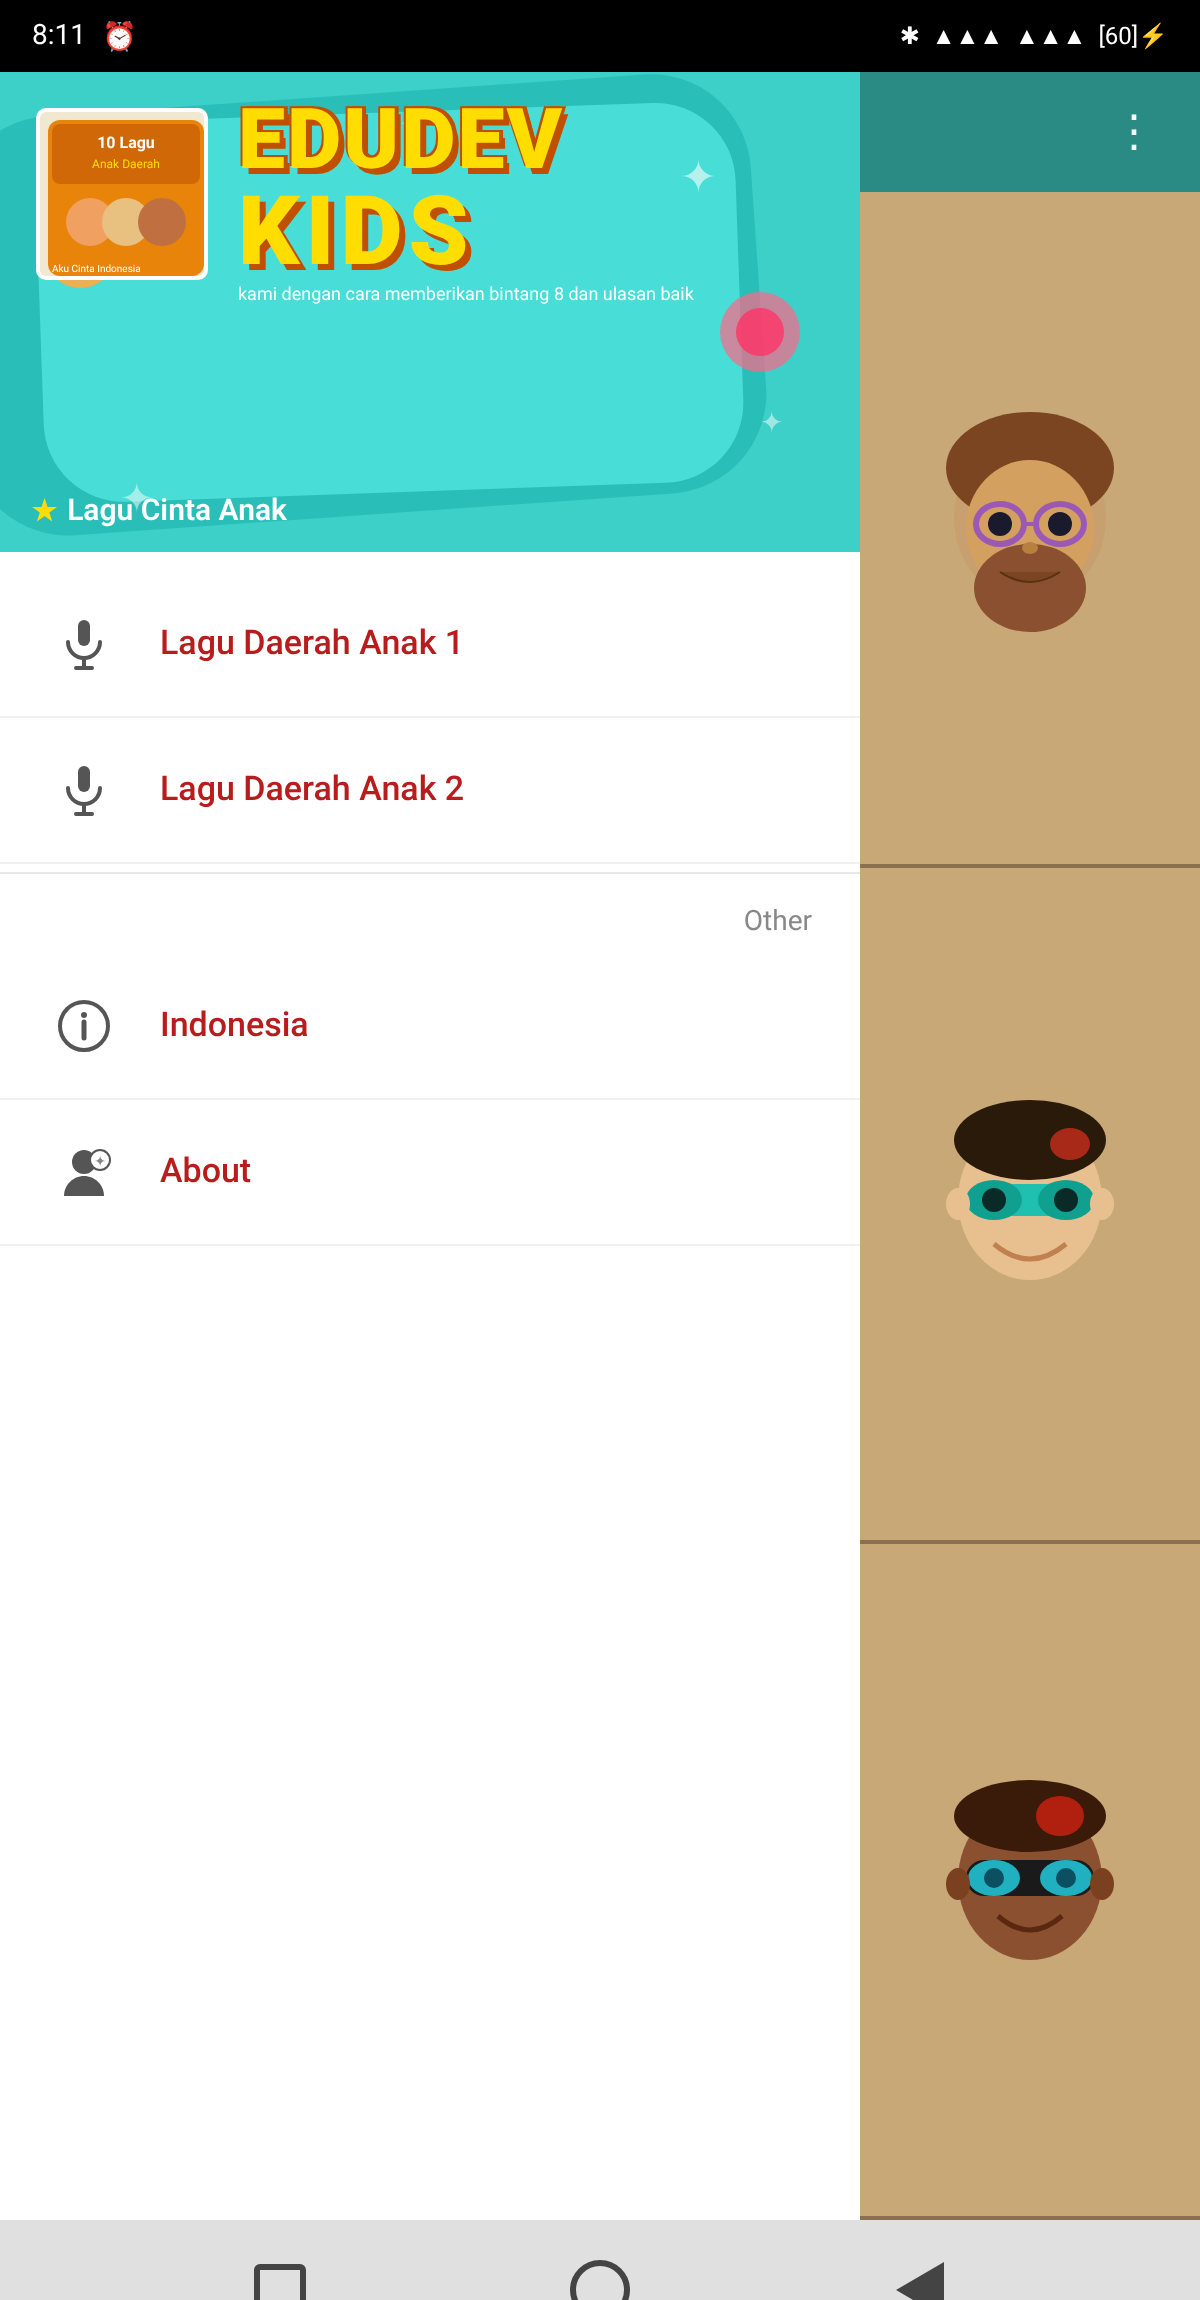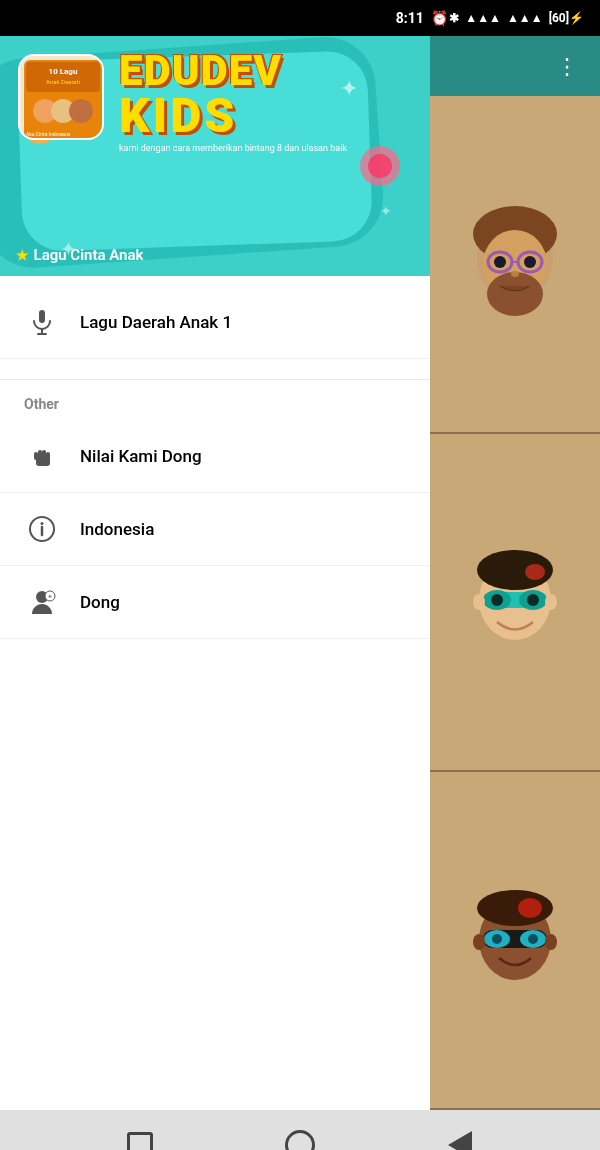--- a/index.html
+++ b/index.html
@@ -17,24 +17,24 @@
       position: relative;
     }
 
     
     .status-bar {
       background: #000;
       color: #fff;
       height: 36px;
       display: flex;
       align-items: center;
-      justify-content: flex-end;
+      justify-content: space-between;
       padding: 0 16px;
       font-size: 14px;
-      font-weight: bold;
+      font-weight: normal;
       position: relative;
       z-index: 10;
     }
 
     .status-left {
       display: flex;
       align-items: center;
       gap: 8px;
     }
 
@@ -99,31 +99,32 @@
       flex-shrink: 0;
     }
 
     .menu-icon svg {
       width: 28px;
       height: 28px;
     }
 
     .menu-text {
       font-size: 17px;
-      color: #000000;
+      color: #b91c1c;
       font-weight: 500;
     }
 
     .section-label {
       padding: 16px 24px 8px 24px;
       font-size: 14px;
       color: #888;
-      font-weight: 700;
+      font-weight: 400;
       border-top: 1px solid #e8e8e8;
-      margin-top: 20px;
+      margin-top: 4px;
+      text-align: right;
     }
 
     
     .right-panel {
       width: 170px;
       height: 100%;
       background: #c8a876;
       position: absolute;
       right: 0;
       top: 0;
@@ -325,21 +326,21 @@
         <text x="60" y="220" fill="white" font-size="20" opacity="0.5">✦</text>
         <text x="200" y="30" fill="white" font-size="12" opacity="0.6">✦</text>
 
         <circle cx="40" cy="90" r="18" fill="#ffaa44" opacity="0.9"></circle>
         <circle cx="40" cy="90" r="12" fill="#ff8822"></circle>
 
         <circle cx="380" cy="130" r="20" fill="#ff6688" opacity="0.7"></circle>
         <circle cx="380" cy="130" r="12" fill="#ff3366" opacity="0.8"></circle>
       </svg>
 
-      <div style="position:absolute;top:18px;left:18px;width:86px;height:86px;background:#fff;border-radius:16px;border:2px solid rgba(255,255,255,0.8);overflow:hidden;z-index:3">
+      <div style="position:absolute;top:18px;left:18px;width:86px;height:86px;background:#fff;border-radius:5px;border:2px solid rgba(255,255,255,0.8);overflow:hidden;z-index:3">
         <svg width="86" height="86" viewBox="0 0 86 86">
           <rect width="86" height="86" fill="#f0e8d0"></rect>
 
           <rect x="4" y="4" width="78" height="78" rx="6" fill="#e8840a"></rect>
 
           <rect x="6" y="6" width="74" height="30" rx="4" fill="#d06808"></rect>
           <text x="43" y="18" text-anchor="middle" fill="#fff" font-size="8" font-weight="bold">10 Lagu</text>
           <text x="43" y="28" text-anchor="middle" fill="#ffdd00" font-size="6">Anak Daerah</text>
 
           <circle cx="25" cy="55" r="12" fill="#f0a060"></circle>
@@ -369,36 +370,34 @@
           <svg viewBox="0 0 28 28" fill="none" xmlns="http://www.w3.org/2000/svg">
             <rect x="11" y="2" width="6" height="13" rx="3" fill="#555"></rect>
             <path d="M6 13c0 4.4 3.6 8 8 8s8-3.6 8-8" stroke="#555" stroke-width="2" fill="none" stroke-linecap="round"></path>
             <line x1="14" y1="21" x2="14" y2="26" stroke="#555" stroke-width="2" stroke-linecap="round"></line>
             <line x1="10" y1="26" x2="18" y2="26" stroke="#555" stroke-width="2" stroke-linecap="round"></line>
           </svg>
         </div>
         <span class="menu-text">Lagu Daerah Anak 1</span>
       </div>
 
-
-      <div class="section-label">Other</div>
-
       <div class="menu-item">
         <div class="menu-icon">
           <svg viewBox="0 0 28 28" fill="none" xmlns="http://www.w3.org/2000/svg">
-
-            <rect x="8" y="14" width="14" height="10" rx="3" fill="#555"></rect>
-            <rect x="6" y="10" width="4" height="8" rx="2" fill="#555"></rect>
-            <rect x="10" y="8" width="4" height="8" rx="2" fill="#555"></rect>
-            <rect x="14" y="8" width="4" height="8" rx="2" fill="#555"></rect>
-            <rect x="18" y="10" width="4" height="7" rx="2" fill="#555"></rect>
+            <rect x="11" y="2" width="6" height="13" rx="3" fill="#555"></rect>
+            <path d="M6 13c0 4.4 3.6 8 8 8s8-3.6 8-8" stroke="#555" stroke-width="2" fill="none" stroke-linecap="round"></path>
+            <line x1="14" y1="21" x2="14" y2="26" stroke="#555" stroke-width="2" stroke-linecap="round"></line>
+            <line x1="10" y1="26" x2="18" y2="26" stroke="#555" stroke-width="2" stroke-linecap="round"></line>
           </svg>
         </div>
-        <span class="menu-text">Nilai Kami Dong</span>
-      </div>
+        <span class="menu-text">Lagu Daerah Anak 2</span>
+      </div>
+
+      <div class="section-label">Other</div>
+
 
       <div class="menu-item">
         <div class="menu-icon">
           <svg viewBox="0 0 28 28" fill="none" xmlns="http://www.w3.org/2000/svg">
             <circle cx="14" cy="14" r="12" stroke="#555" stroke-width="2" fill="none"></circle>
             <line x1="14" y1="12" x2="14" y2="20" stroke="#555" stroke-width="2.5" stroke-linecap="round"></line>
             <circle cx="14" cy="8.5" r="1.5" fill="#555"></circle>
           </svg>
         </div>
         <span class="menu-text">Indonesia</span>
@@ -408,21 +407,21 @@
         <div class="menu-icon">
           <svg viewBox="0 0 28 28" fill="none" xmlns="http://www.w3.org/2000/svg">
 
             <circle cx="14" cy="9" r="6" fill="#555"></circle>
             <path d="M4 26c0-5.5 4.5-10 10-10s10 4.5 10 10" fill="#555"></path>
 
             <circle cx="22" cy="8" r="5" fill="#fff" stroke="#555" stroke-width="1"></circle>
             <text x="22" y="11" text-anchor="middle" fill="#888" font-size="7">✦</text>
           </svg>
         </div>
-        <span class="menu-text">Dong</span>
+        <span class="menu-text">About</span>
       </div>
 
     </div>
   </div>
 
 </div>
 
 <div class="nav-bar">
   <div class="nav-btn">
     <div class="nav-square"></div>

